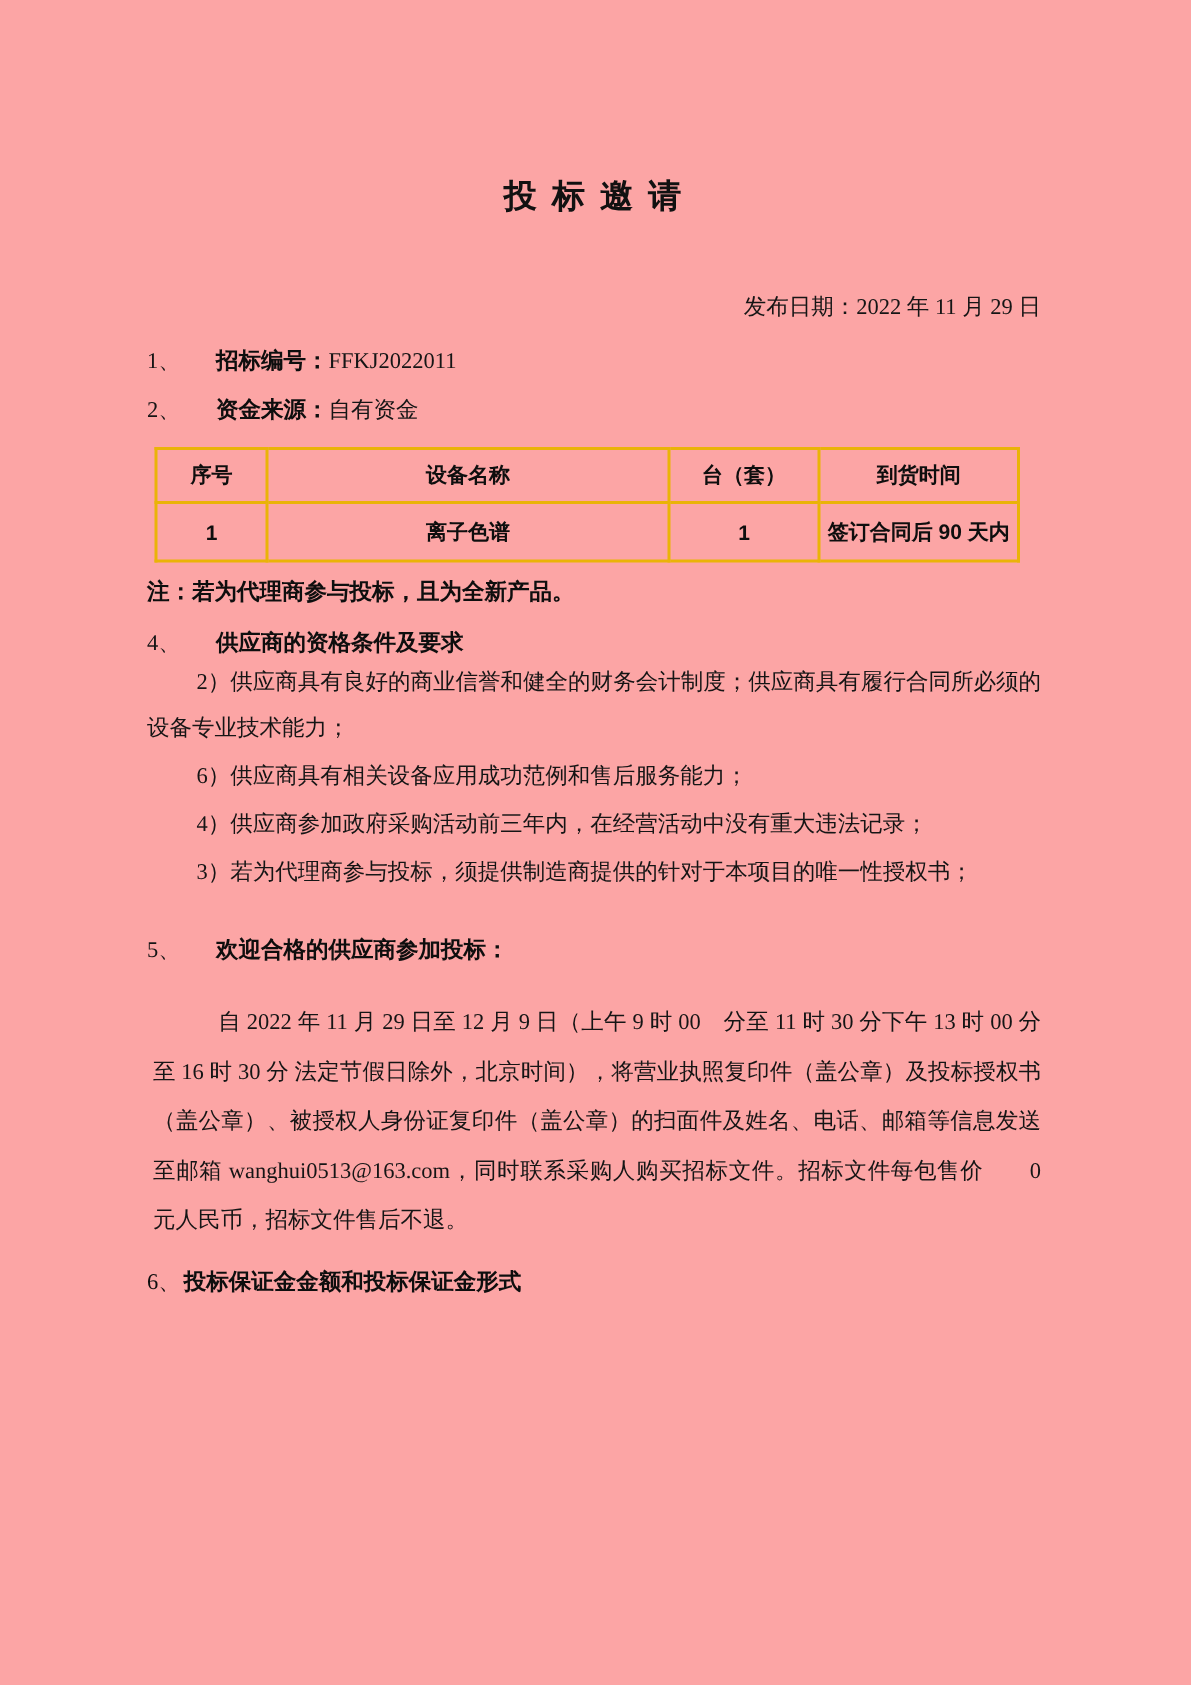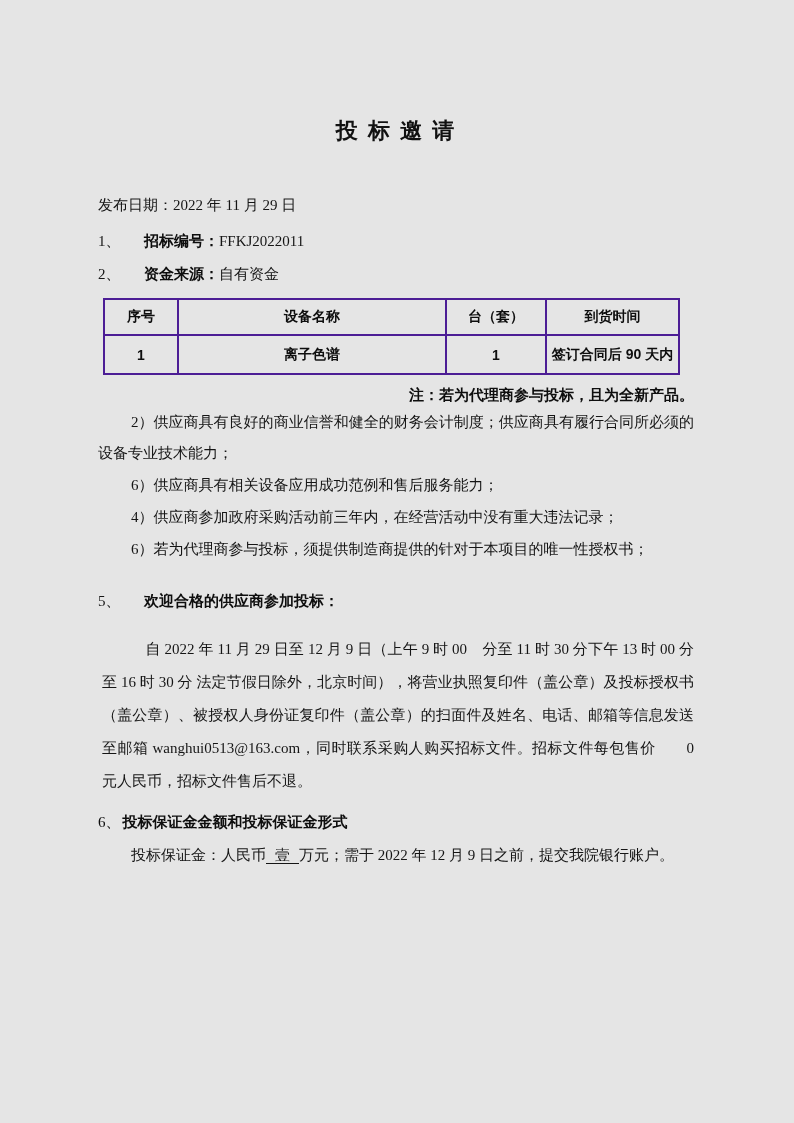--- a/index.html
+++ b/index.html
@@ -1,53 +1,52 @@
 <!DOCTYPE html>
 <html><head>
 <meta charset="utf-8">
 <style>
   html, body { margin: 0; padding: 0; background: #ffffff; }
   .page {
     position: relative;
     width: 794px;
     height: 1123px;
     margin: 0 auto;
-    background: #e5e5e5;
+    background: #fca5a5;
     box-sizing: border-box;
     padding: 116px 100px 0 98px;
     color: #151515;
     font-family: "Liberation Serif", "DejaVu Serif", serif;
     font-size: 15px;
     overflow: hidden;
   }
   .doc-title {
     margin: 0 0 46px 0;
     text-align: center;
     font-family: "Liberation Sans", "DejaVu Sans", sans-serif;
     font-size: 22px;
     font-weight: bold;
     letter-spacing: 2px;
     color: #111;
   }
   p { margin: 0; }
-  .plain { line-height: 26px; }
+  .plain { line-height: 26px; text-align: right; }
   .intro { text-align: justify; }
   .u {
     border-bottom: 1.5px solid #151515;
     padding: 0 14px;
   }
   .u2 {
     border-bottom: 1.5px solid #151515;
     padding: 0 9px;
   }
   .b {
     font-family: "Liberation Sans", "DejaVu Sans", sans-serif;
     font-weight: bold;
     color: #0e0e0e;
-    text-align: right;
   }
   .num-item { line-height: 20px; margin-top: 13px; }
   .num-item .num {
     display: inline-block;
     width: 46px;
     font-family: "Liberation Serif", "DejaVu Serif", serif;
     font-weight: normal;
   }
   .num-item .num.tight { width: auto; margin-right: 2px; }
   .sec5 { margin-top: 26px; }
@@ -56,21 +55,21 @@
     border-collapse: collapse;
     margin: 14px 0 0 5px;
     width: 575px;
     table-layout: fixed;
     font-family: "Liberation Sans", "DejaVu Sans", sans-serif;
     font-weight: bold;
     font-size: 14px;
     color: #0e0e0e;
   }
   table.goods th, table.goods td {
-    border: 2px solid #4c1d95;
+    border: 2px solid #eab308;
     text-align: center;
     vertical-align: middle;
     padding: 0 2px;
   }
   table.goods th { height: 34px; font-weight: bold; }
   table.goods td { height: 37px; }
   .col-no { width: 74px; }
   .col-name { width: 268px; }
   .col-qty { width: 100px; }
   .col-time { width: 133px; }
@@ -134,31 +133,33 @@
         <td>1</td>
         <td>离子色谱</td>
         <td>1</td>
         <td>签订合同后 90 天内</td>
       </tr>
     </tbody>
   </table>
 
   <p class="note b">注：若为代理商参与投标，且为全新产品。</p>
 
+  <div class="num-item">
+    <span class="num">4、</span><span class="b">供应商的资格条件及要求</span>
+  </div>
 
   <p class="sub">2）供应商具有良好的商业信誉和健全的财务会计制度；供应商具有履行合同所必须的设备专业技术能力；</p>
   <p class="sub">6）供应商具有相关设备应用成功范例和售后服务能力；</p>
   <p class="sub">4）供应商参加政府采购活动前三年内，在经营活动中没有重大违法记录；</p>
-  <p class="sub">6）若为代理商参与投标，须提供制造商提供的针对于本项目的唯一性授权书；</p>
+  <p class="sub">3）若为代理商参与投标，须提供制造商提供的针对于本项目的唯一性授权书；</p>
 
   <div class="num-item sec5">
     <span class="num">5、</span><span class="b">欢迎合格的供应商参加投标：</span>
   </div>
 
   <p class="para">自 2022 年 11 月 29 日至 12 月 9 日（上午 9 时 00　分至 11 时 30 分下午 13 时 00 分至 16 时 30 分 法定节假日除外，北京时间），将营业执照复印件（盖公章）及投标授权书（盖公章）、被授权人身份证复印件（盖公章）的扫面件及姓名、电话、邮箱等信息发送至邮箱 wanghui0513@163.com，同时联系采购人购买招标文件。招标文件每包售价　　0　　　元人民币，招标文件售后不退。</p>
 
   <div class="num-item sec6">
     <span class="num tight b">6、</span><span class="b">投标保证金金额和投标保证金形式</span>
   </div>
 
-  <p class="last"><span>投标保证金：人民币</span><span class="u2">壹</span><span>万元；需于 2022 年 12 月 9 日之前，提交我院银行账户。</span></p>
 
 </div>
 
 </body></html>

